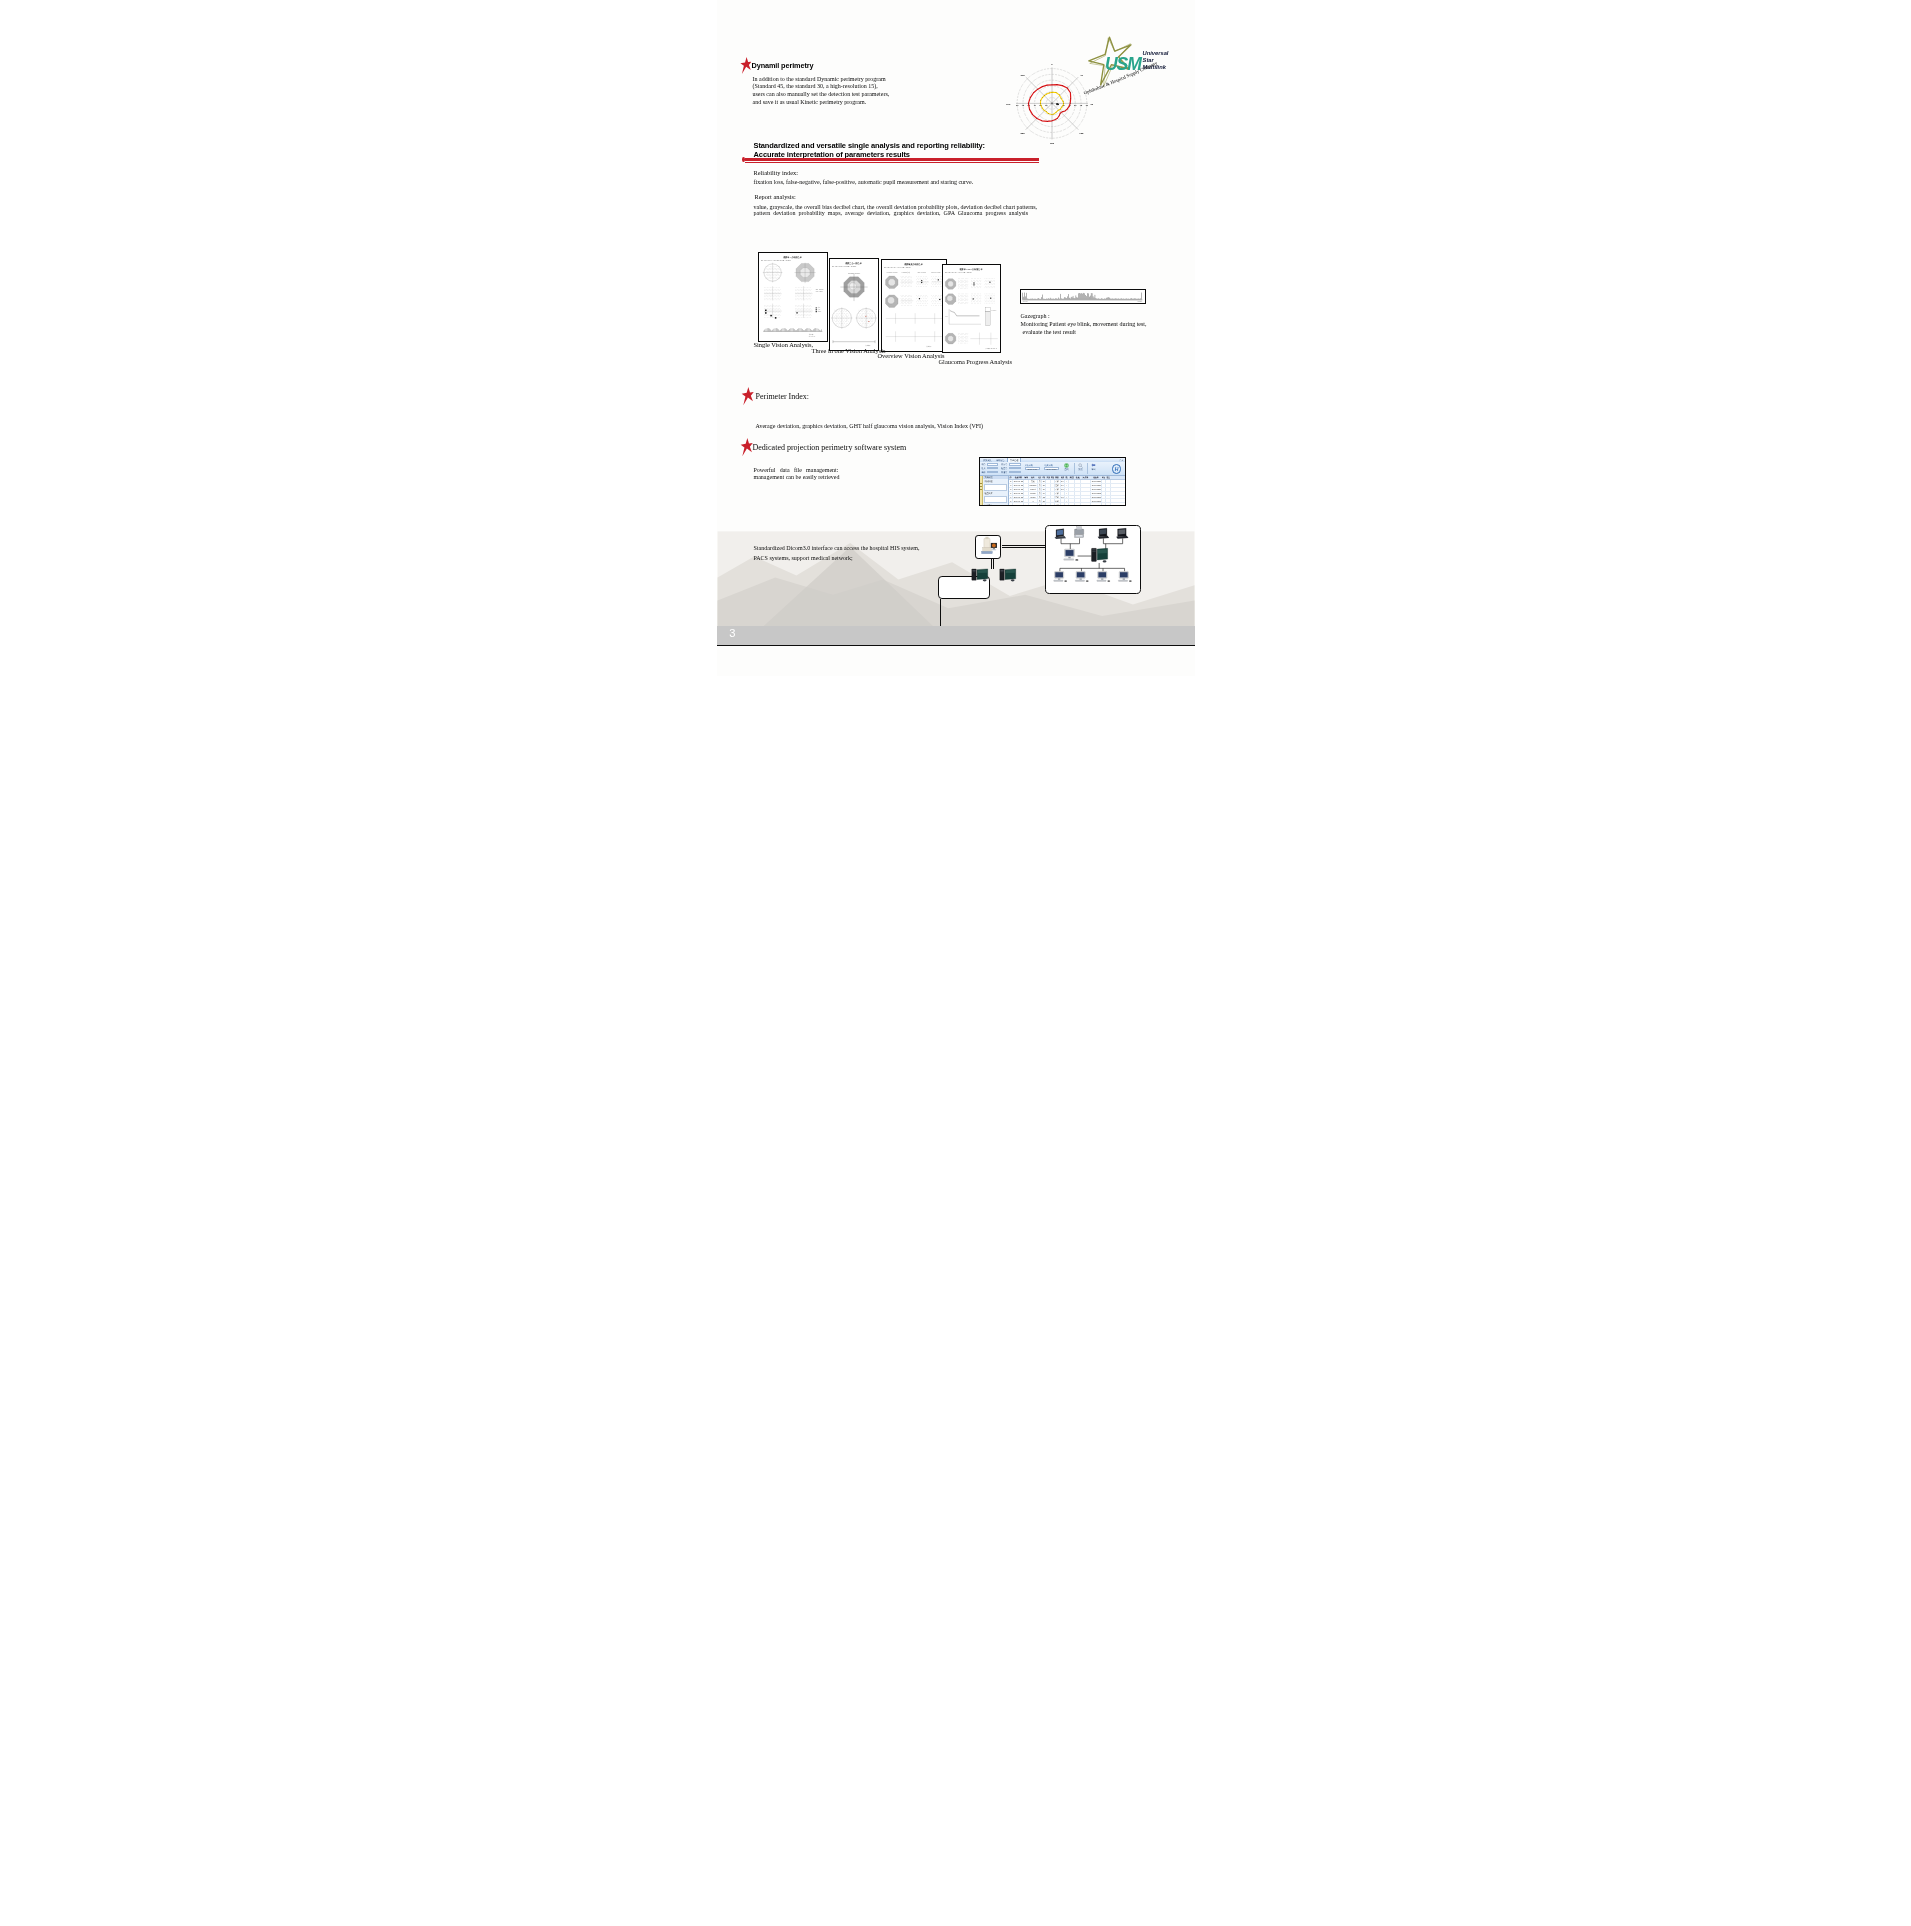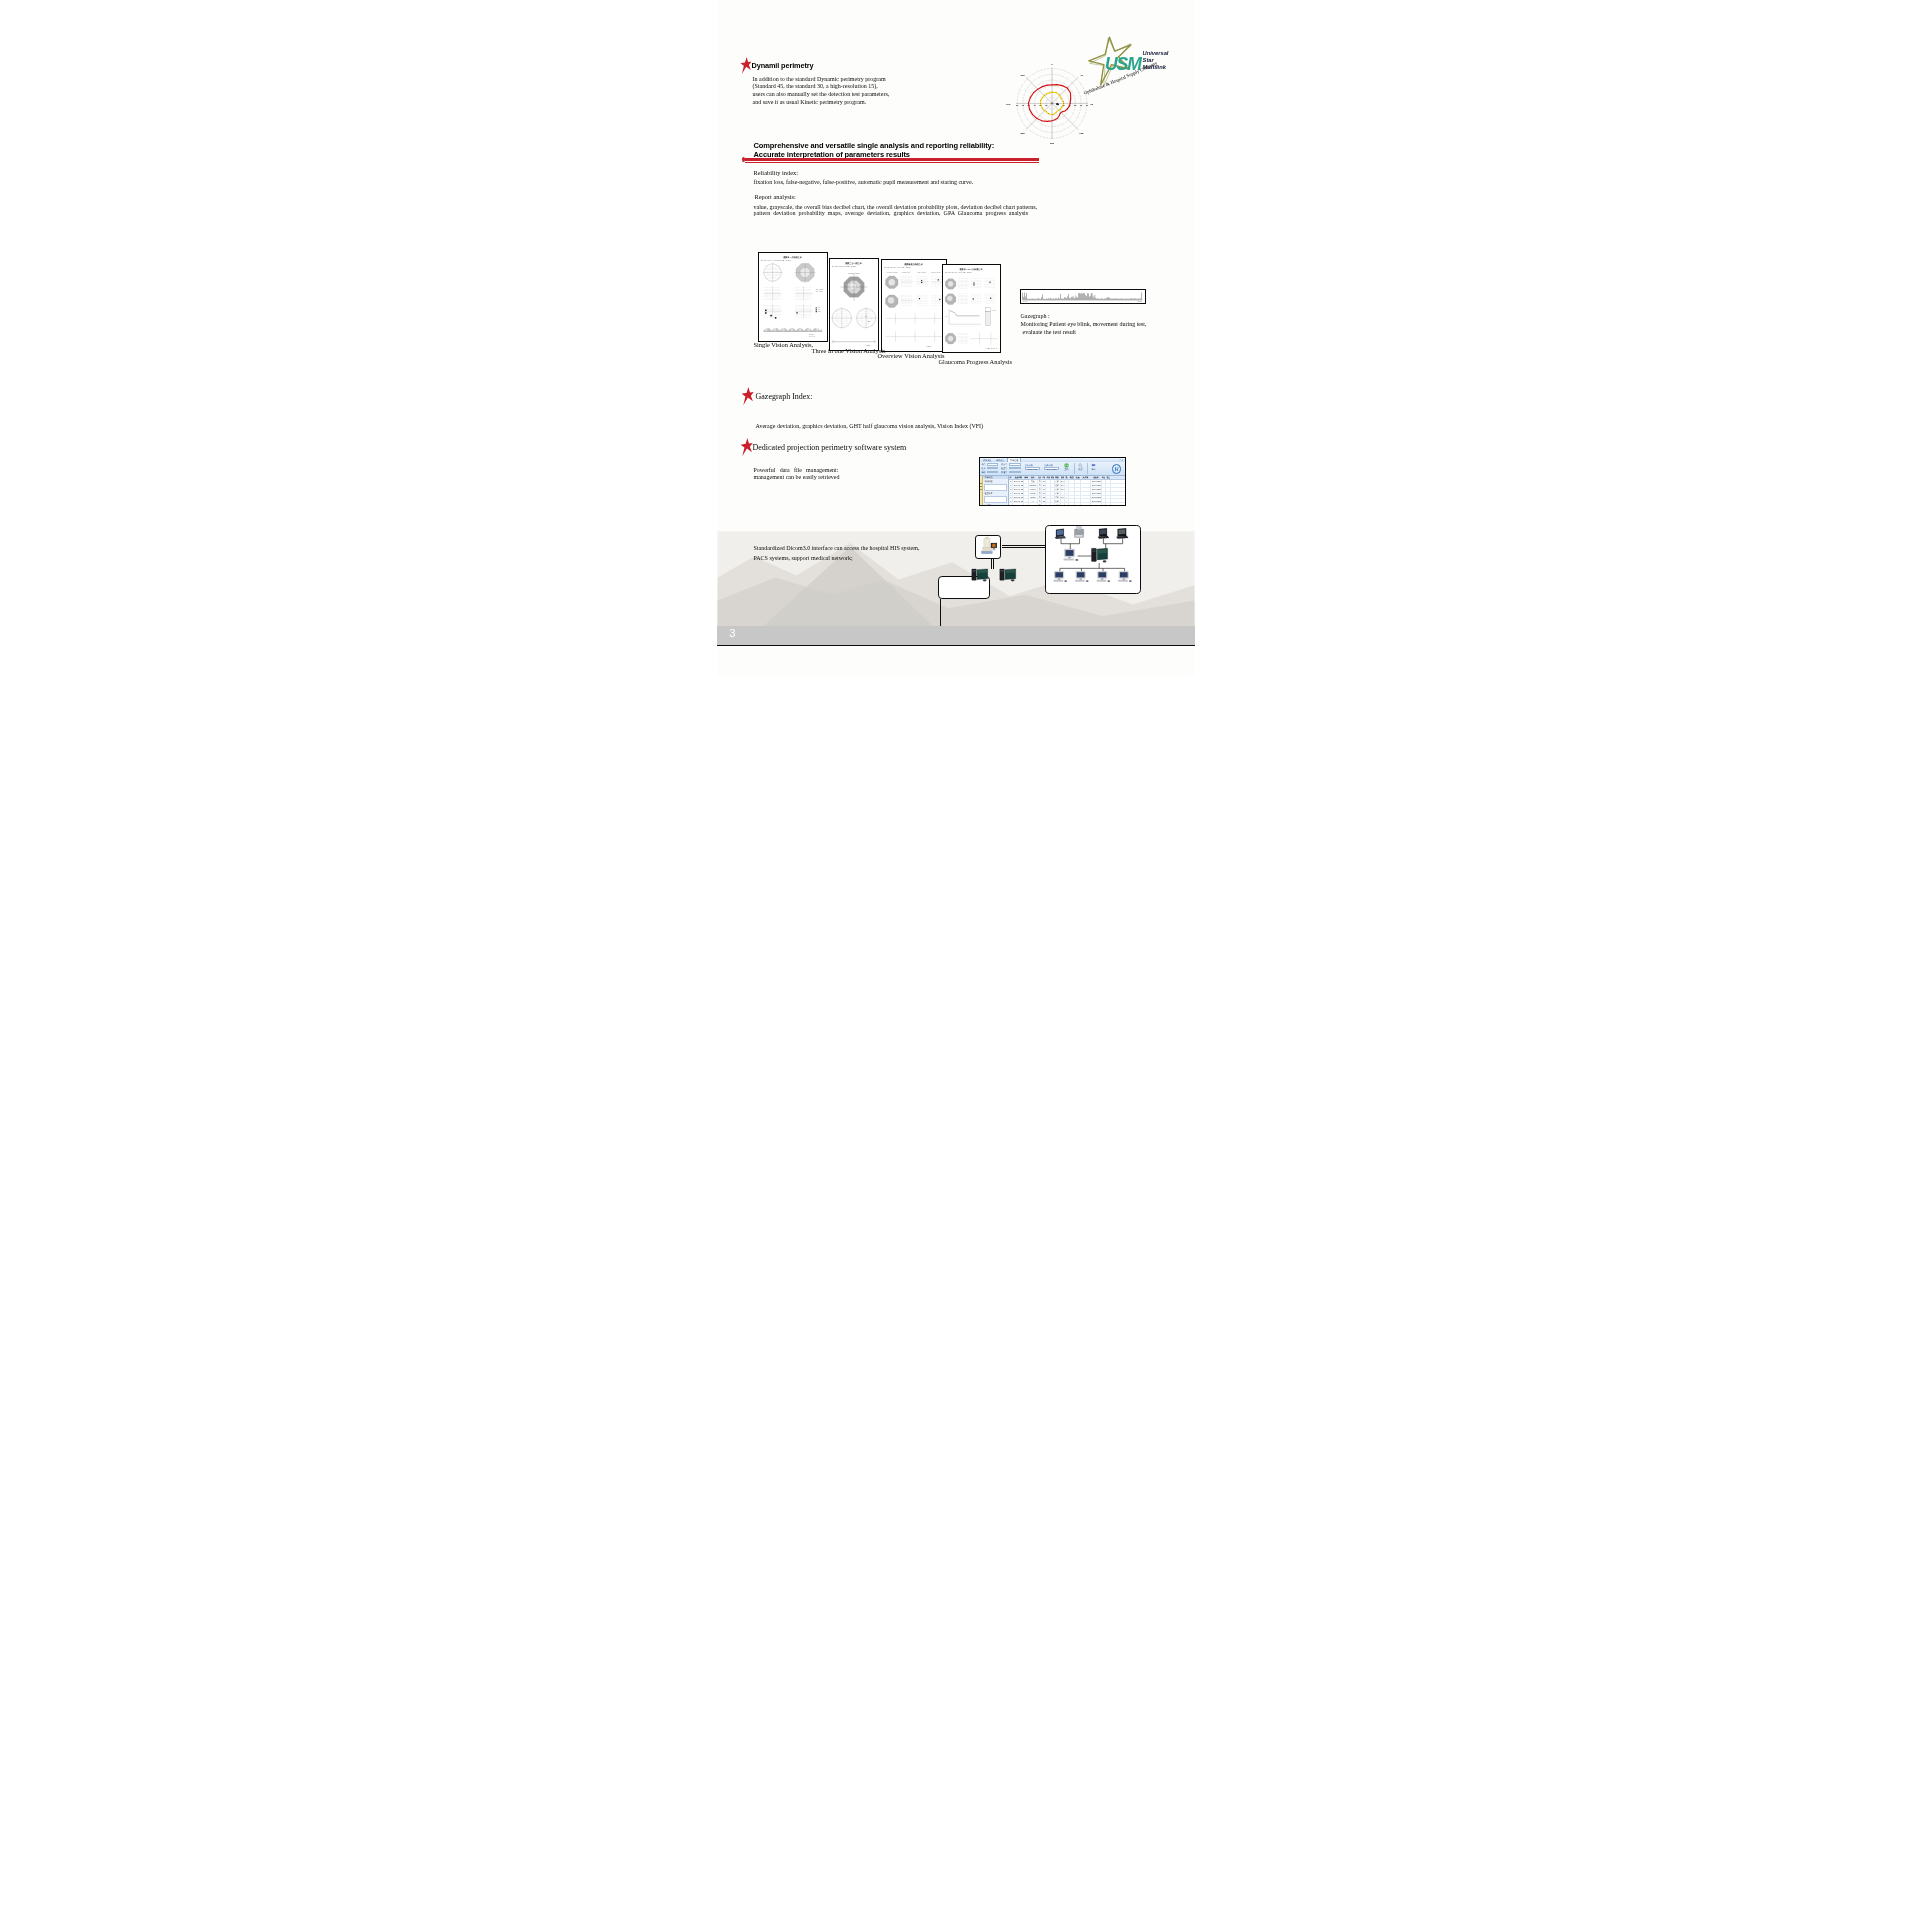--- a/index.html
+++ b/index.html
@@ -185,21 +185,21 @@
       <rect x="137.77944302131863" y="124.58503934364415" width="2.4" height="2.4" fill="#111"></rect>
       <rect x="139.59070179011735" y="126.45938590568393" width="2.4" height="2.4" fill="#111"></rect>
       <rect x="135.41384444158797" y="126.94498464279569" width="2.4" height="2.4" fill="#111"></rect>
       <rect x="137.68819227461984" y="125.6280401510772" width="2.4" height="2.4" fill="#111"></rect>
       <rect x="138.4503616117409" y="127.12658705308415" width="2.4" height="2.4" fill="#111"></rect>
       <rect x="135.7505310751927" y="124.93302465571955" width="2.4" height="2.4" fill="#111"></rect>
       <line x1="121" y1="125" x2="127" y2="125" stroke="#222" stroke-width="1"></line>
       <line x1="124" y1="122" x2="124" y2="128" stroke="#222" stroke-width="1"></line>
     </svg>
 
-  <div class="abs h2" style="left:37px;top:141px;">Comprehensive and versatile single analysis and reporting reliability:</div>
+  <div class="abs h2" style="left:37px;top:141px;">Standardized and versatile single analysis and reporting reliability:</div>
   <div class="abs h2" style="left:37px;top:150px;">Accurate interpretation of parameters results</div>
   <div class="abs redbar" style="left:28.5px;top:158px;width:294px;height:2.9px;"></div>
   <div class="abs redbar" style="left:28.5px;top:162px;width:294px;height:0.8px;"></div>
   <div class="abs redbar" style="left:25px;top:157px;width:3.5px;height:5.4px;border-radius:50%;"></div>
 
   <div class="abs label-t" style="left:37px;top:169px;">Reliability index:</div>
   <div class="abs body-t" style="left:37px;top:179px;">fixation loss, false-negative, false-positive, automatic pupil measurement and staring curve.</div>
 
   <div class="abs label-t" style="left:38px;top:193px;">Report analysis:</div>
   <div class="abs body-t" style="left:37px;top:204px;">value, grayscale, the overall bias decibel chart, the overall deviation probability plots, deviation decibel chart patterns,</div>
@@ -1947,21 +1947,21 @@
     <span class="gtime" style="left:2.3px;bottom:0.8px;">00:00</span>
     <span class="gtime" style="right:2.3px;bottom:0.8px;">03:51</span>
   </div>
   <div class="abs body-t" style="left:304px;top:313px;">Gazegraph :</div>
   <div class="abs body-t" style="left:304px;top:321px;">Monitoring Patient eye blink, movement during test,</div>
   <div class="abs body-t" style="left:306px;top:329px;">evaluate the test result</div>
 
   <svg class="abs" style="left:24px;top:387px;" width="13" height="20" viewBox="0 0 30 48">
     <polygon fill="#c9202b" points="17,0 21,13 30,12 23,21 28,34 16,25 5,44 10,23 1,16 13,14"></polygon>
   </svg>
-  <div class="abs title-t" style="left:39px;top:392px;">Gazegraph Index:</div>
+  <div class="abs title-t" style="left:39px;top:392px;">Perimeter Index:</div>
   <div class="abs body-t" style="left:39px;top:423px;">Average deviation, graphics deviation, GHT half glaucoma vision analysis, Vision Index (VFI)</div>
 
   <svg class="abs" style="left:23px;top:438px;" width="13" height="20" viewBox="0 0 30 48">
     <polygon fill="#c9202b" points="17,0 21,13 30,12 23,21 28,34 16,25 5,44 10,23 1,16 13,14"></polygon>
   </svg>
   <div class="abs title-t" style="left:36px;top:443px;">Dedicated projection perimetry software system</div>
   <div class="abs body-t" style="left:37px;top:467px;word-spacing:2.7px;">Powerful  data  file  management:</div>
   <div class="abs body-t" style="left:37px;top:474px;">management can be easily retrieved</div>
 
   <div class="app" style="left:262px;top:457px;width:147px;height:49px;">

